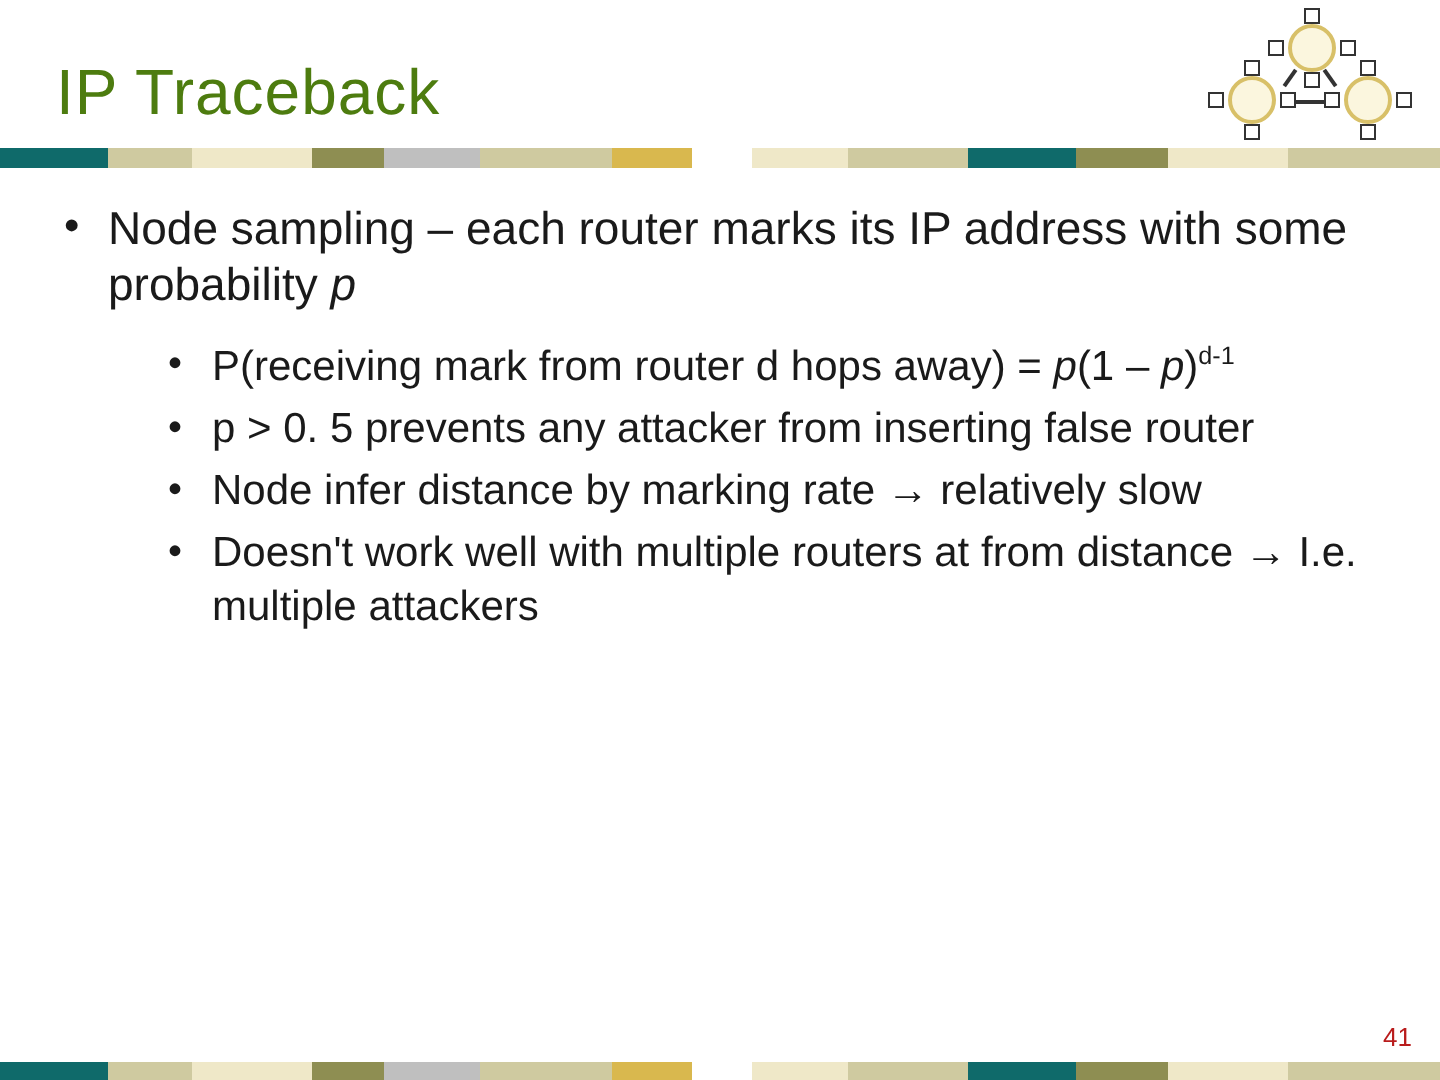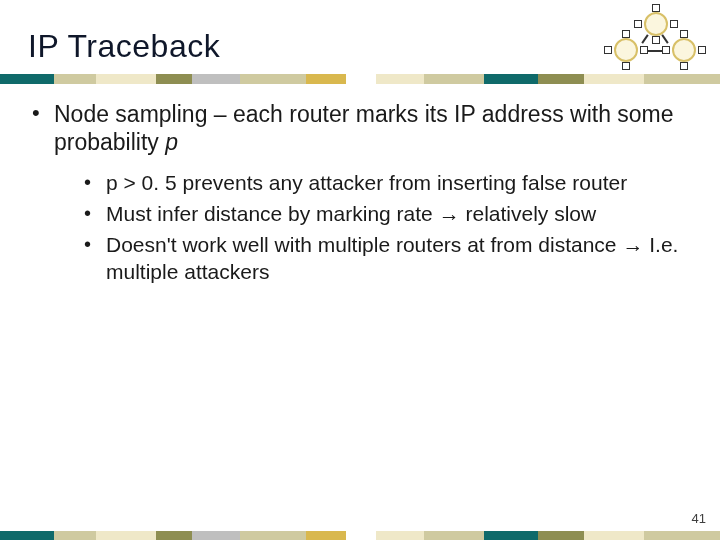--- a/index.html
+++ b/index.html
@@ -1,18 +1,18 @@
 <!DOCTYPE html>
 <html><head>
 <meta charset="utf-8">
 <style>
   * { margin: 0; padding: 0; box-sizing: border-box; }
   html, body { width: 720px; height: 540px; background: #fff; font-family: Arial, Helvetica, sans-serif; color: #1a1a1a; overflow: hidden; }
   .slide { position: relative; width: 720px; height: 540px; }
-  .title { position: absolute; left: 28px; top: 28px; font-size: 32px; color: #0f172a; font-weight: 400; letter-spacing: .5px; }
+  .title { position: absolute; left: 28px; top: 28px; font-size: 32px; color: #4d7c0f; font-weight: 400; letter-spacing: .5px; }
   .decoband { position: absolute; left: 0; height: 10px; width: 720px; display: flex; }
   .decoband.top { top: 74px; }
   .decoband.bottom { bottom: 0; height: 9px; }
   .seg { height: 100%; }
 
   .diagram { position: absolute; top: 4px; right: 12px; width: 106px; height: 66px; }
   .cluster { position: absolute; width: 48px; height: 40px; }
   .cluster .ring { position: absolute; left: 12px; top: 8px; width: 24px; height: 24px; border: 2px solid #d8c068; border-radius: 50%; background: rgba(243,228,160,.35); }
   .cluster .nodebox { position: absolute; width: 8px; height: 8px; background: #fff; border: 1px solid #333; }
   .cluster .top { left: 20px; top: 0; }
@@ -24,21 +24,21 @@
   .body { position: absolute; left: 28px; top: 100px; width: 664px; }
   .b1 { list-style: none; }
   .b1 > li { position: relative; padding-left: 26px; font-size: 23px; line-height: 1.22; margin-bottom: 8px; font-weight: 400; }
   .b1 > li::before { content: "•"; position: absolute; left: 4px; top: 0; font-size: 22px; }
   .b2 { list-style: none; margin-top: 14px; margin-left: 26px; }
   .b2 > li { position: relative; padding-left: 26px; font-size: 21px; line-height: 1.28; margin-bottom: 4px; }
   .b2 > li::before { content: "•"; position: absolute; left: 4px; top: 0; font-size: 20px; }
   .it { font-style: italic; }
   sup { font-size: .6em; vertical-align: super; }
   .arrow { font-family: Arial; }
-  .pagenum { position: absolute; right: 14px; bottom: 14px; font-size: 13px; color: #404040; }
+  .pagenum { position: absolute; right: 14px; bottom: 14px; font-size: 13px; color: #b91c1c; }
 </style>
 </head>
 <body>
 
 <div class="slide">
   <div class="title">IP Traceback</div>
 
   <div class="diagram">
     <div class="cluster" style="left:30px; top:0;">
       <div class="ring"></div>
@@ -81,23 +81,26 @@
     <div class="seg" style="width: 46px; background-color: rgb(142, 142, 82);"></div>
     <div class="seg" style="width: 60px; background-color: rgb(239, 232, 200);"></div>
     <div class="seg" style="width: 76px; background-color: rgb(207, 202, 160);"></div>
   </div>
 
   <div class="body">
     <ul class="b1">
       <li>
         <span>Node sampling – each router marks its IP address with some probability </span><span class="it">p</span>
         <ul class="b2">
+          <li>
+            <span>P(receiving mark from router d hops away) = </span><span class="it">p</span><span>(1 – </span><span class="it">p</span><span>)</span><sup>d-1</sup>
+          </li>
           <li>p &gt; 0. 5 prevents any attacker from inserting false router</li>
           <li>
-            <span>Must infer distance by marking rate </span><span class="arrow">→</span><span> relatively slow</span>
+            <span>Node infer distance by marking rate </span><span class="arrow">→</span><span> relatively slow</span>
           </li>
           <li>
             <span>Doesn't work well with multiple routers at from distance </span><span class="arrow">→</span><span> I.e. multiple attackers</span>
           </li>
         </ul>
       </li>
     </ul>
   </div>
 
   <div class="pagenum">41</div>

